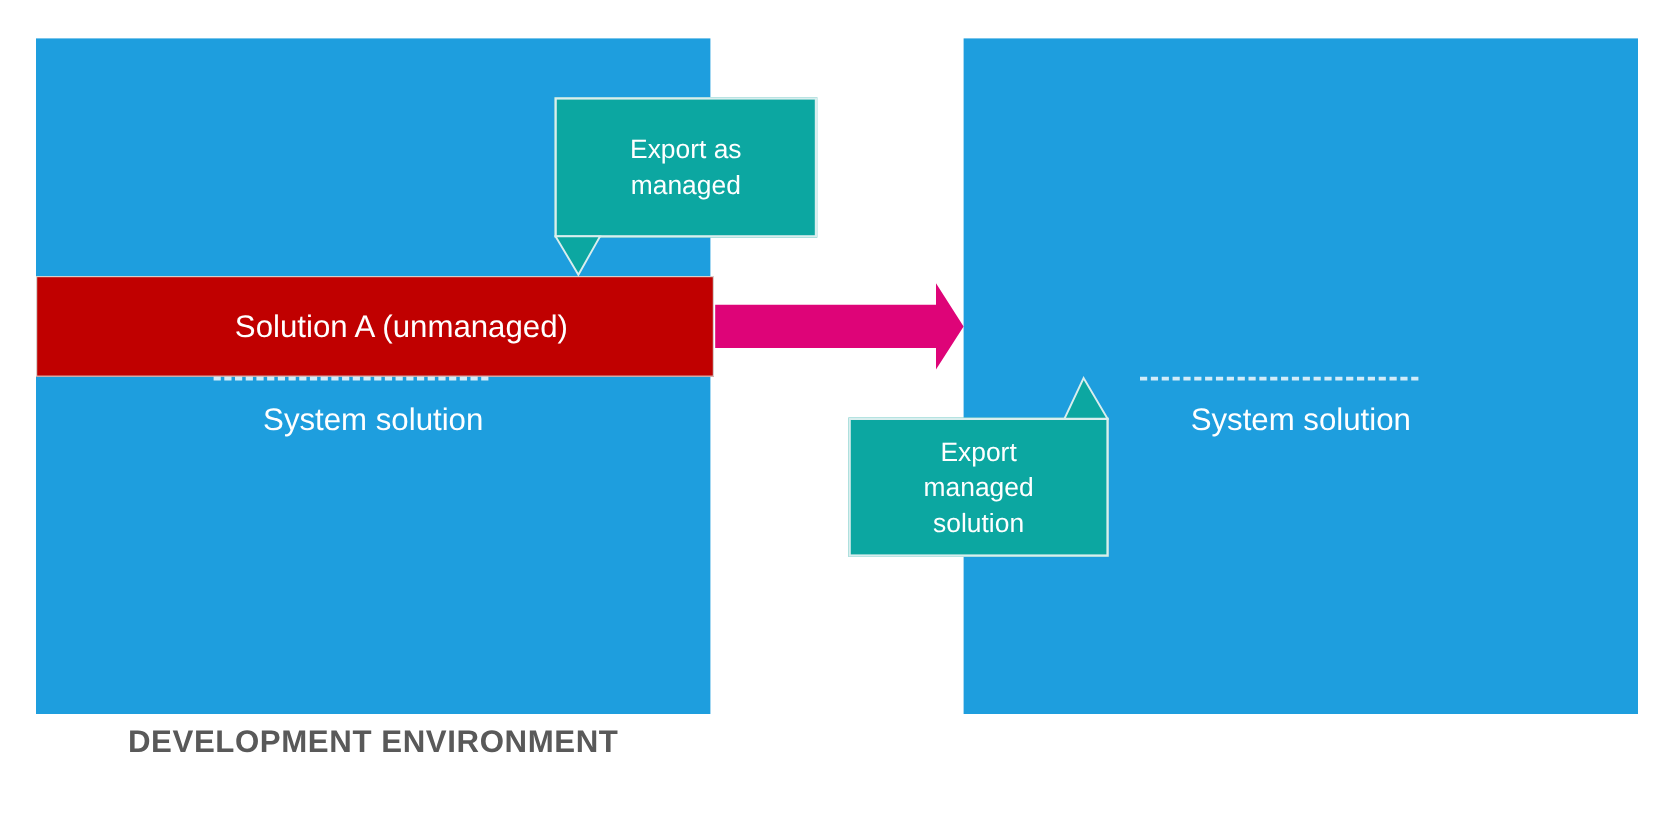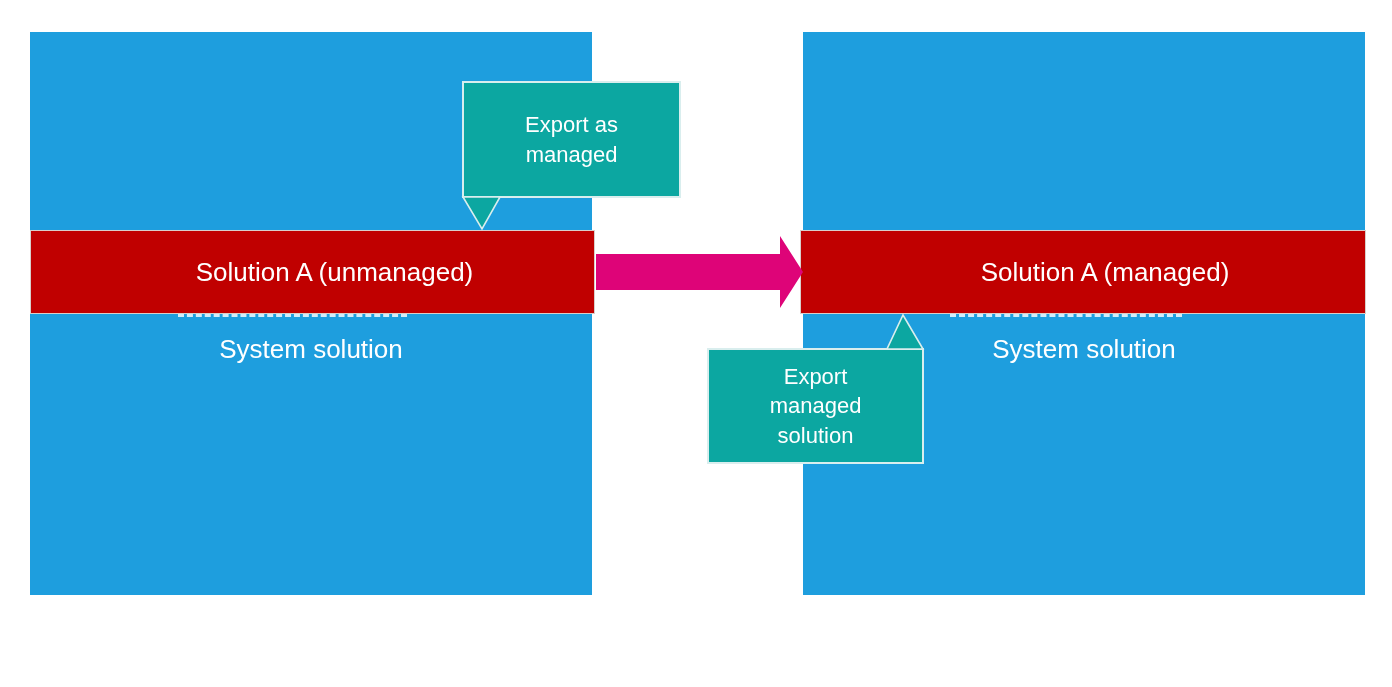--- a/index.html
+++ b/index.html
@@ -121,30 +121,28 @@
 <body>
 
 <div class="canvas">
 
   <div class="env-rect env-left"></div>
   <div class="env-rect env-right"></div>
 
   <div class="solution-band band-left">
     <span class="band-label">Solution A (unmanaged)</span>
   </div>
-  <div class="solution-band band-right">
-    <span class="band-label">Solution A (managed)</span>
-  </div>
 
   <div class="dashed-seam seam-left"></div>
   <div class="dashed-seam seam-right"></div>
 
   <div class="system-label system-left">System solution</div>
   <div class="system-label system-right">System solution</div>
 
+  <div class="caption caption-left">DEVELOPMENT ENVIRONMENT</div>
 
   <div class="callout callout-export">
     <span>Export as</span>
     <span>managed</span>
   </div>
   <div class="callout callout-import">
     <span>Export</span>
     <span>managed</span>
     <span>solution</span>
   </div>

